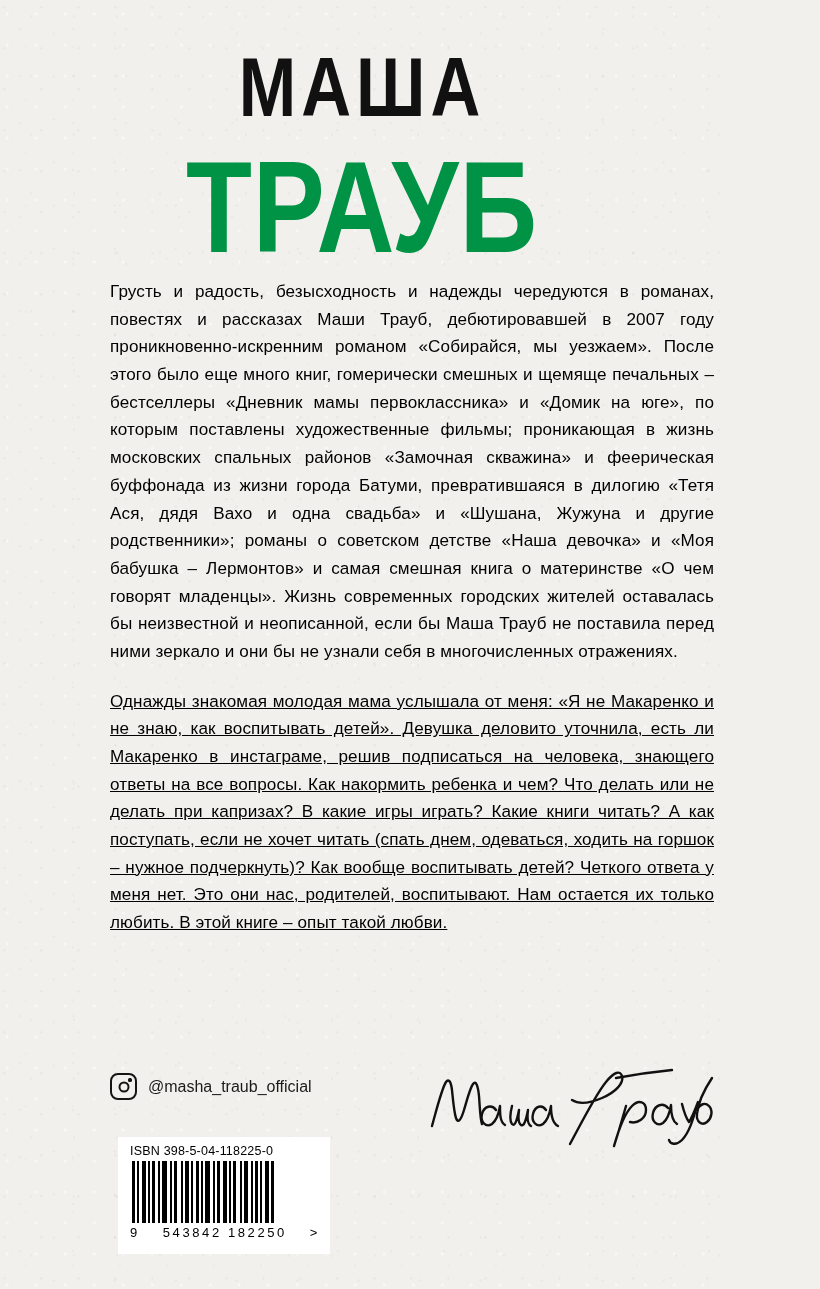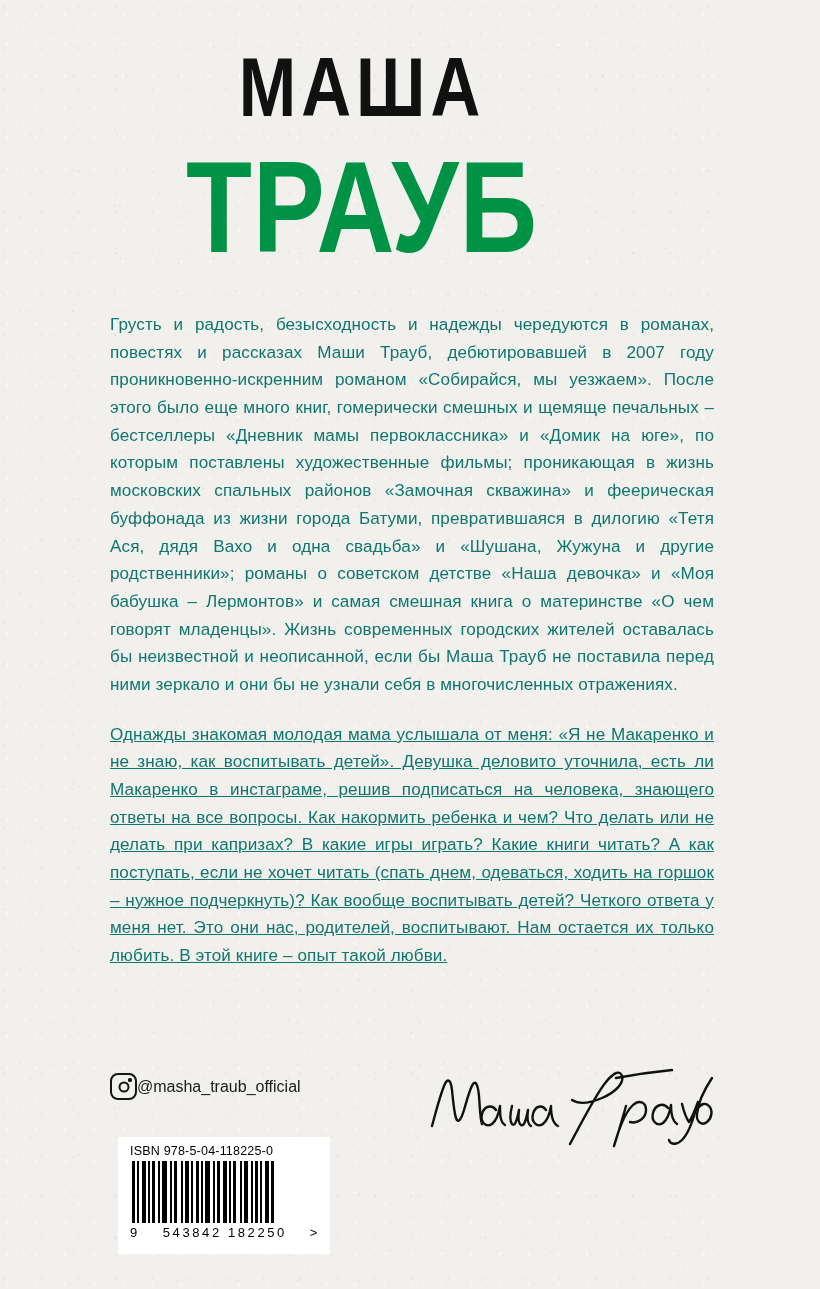--- a/index.html
+++ b/index.html
@@ -71,39 +71,39 @@
 
   
   .blurb {
     position: absolute;
     left: 110px;
     width: 604px;
     top: 278px;
     font-size: 17.1px;
     line-height: 1.62;
     text-align: justify;
-    color: #0f766e;
+    color: #000000;
     letter-spacing: 0.1px;
-    margin-top: 33px;
   }
   .blurb p {
     margin: 0 0 22px 0;
   }
   .blurb p:last-child {
     margin-bottom: 0;
     text-decoration: underline;
   }
 
   
   .social {
     position: absolute;
     left: 110px;
     top: 1073px;
     display: flex;
     align-items: center;
+    gap: 11px;
   }
   .ig-icon {
     width: 27px;
     height: 27px;
     border: 2.4px solid #141414;
     border-radius: 8px;
     position: relative;
     box-sizing: border-box;
   }
   .ig-icon::before {
@@ -226,21 +226,21 @@
         <path d="M248 60 C243 54 235 57 233 65 C231 73 237 79 243 75 C248 71 250 63 251 57 C251 66 252 73 257 76"></path>
 
         <path d="M262 56 C264 64 266 70 269 74 C272 70 275 62 278 54 C274 68 270 84 262 92 C256 98 250 96 249 92"></path>
 
         <path d="M292 30 C284 42 278 56 277 66 C276 74 282 78 287 74 C292 70 293 62 289 58 C285 54 280 56 277 62"></path>
       </g>
     </svg>
   </div>
 
   <div class="barcode-box">
-    <div class="isbn-text">ISBN 978-5-04-118225-0</div>
+    <div class="isbn-text">ISBN 398-5-04-118225-0</div>
     <div class="bars">
       <span style="width:3px"></span>
         <span style="width:2px;background:transparent"></span>
       <span style="width:2px"></span>
         <span style="width:3px;background:transparent"></span>
       <span style="width:4px"></span>
         <span style="width:2px;background:transparent"></span>
       <span style="width:2px"></span>
         <span style="width:2px;background:transparent"></span>
       <span style="width:3px"></span>

